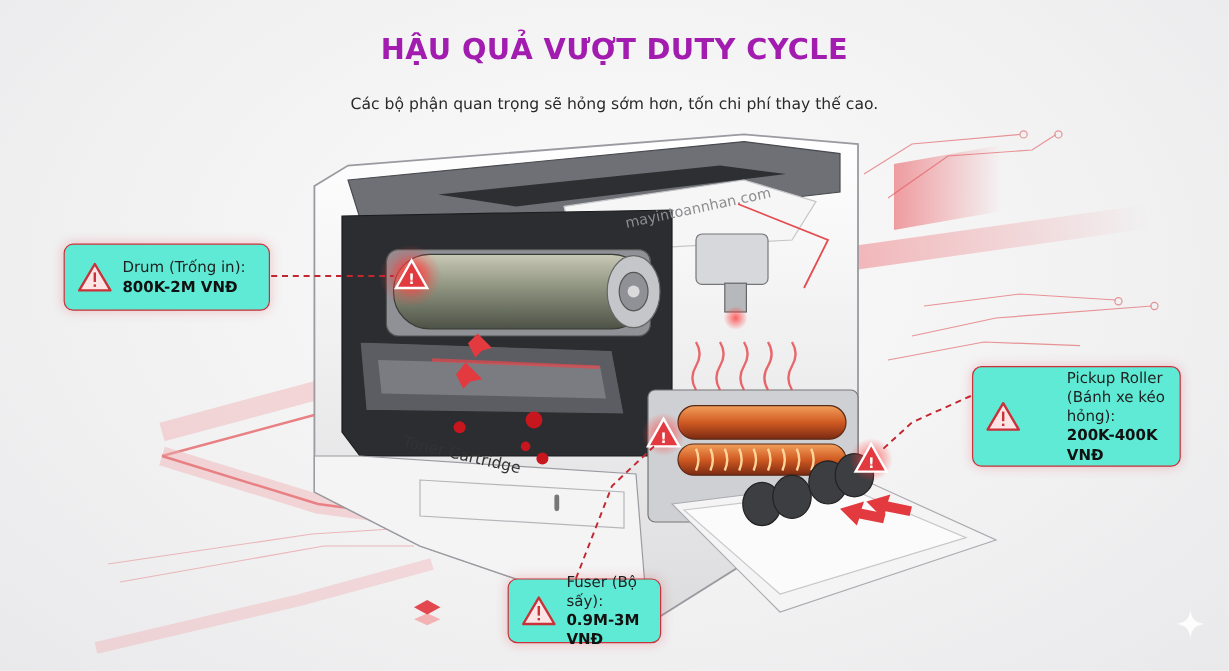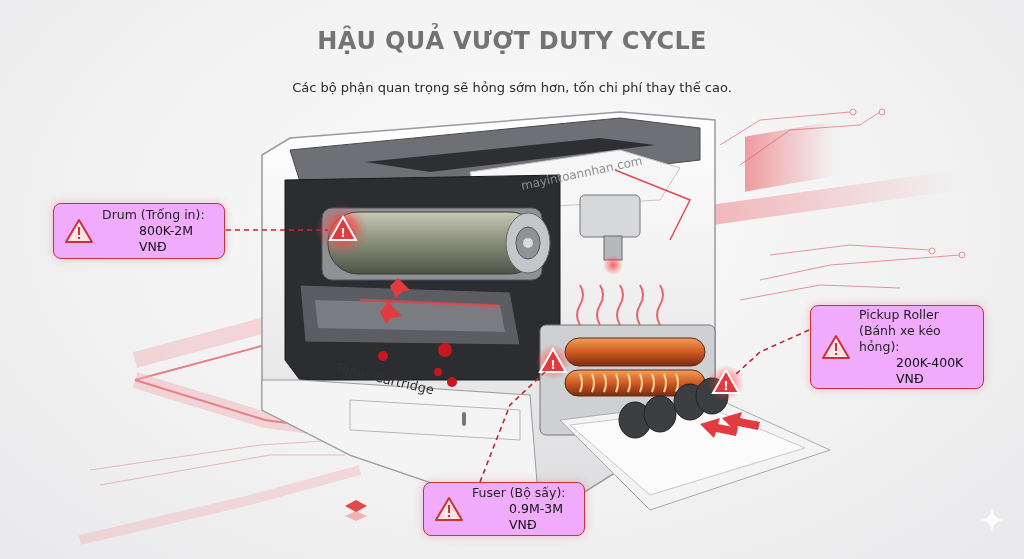--- a/index.html
+++ b/index.html
@@ -6,39 +6,39 @@
     html, body { width: 1024px; height: 559px; overflow: hidden; }
     body {
       position: relative;
       font-family: "DejaVu Sans", sans-serif;
       background: radial-gradient(ellipse at 50% 40%, #fbfbfb 0%, #f1f1f2 60%, #e9e9eb 100%);
       color: #1d1d1d;
     }
     .title {
       position: absolute; left: 0; right: 0; top: 27px;
       text-align: center; font-weight: bold; font-size: 24px;
-      color: #737373; letter-spacing: 0.3px;
+      color: #a21caf; letter-spacing: 0.3px;
     }
     .subtitle {
       position: absolute; left: 0; right: 0; top: 80px;
       text-align: center; font-size: 13px; color: #2a2a2a;
     }
     svg.scene { position: absolute; left: 0; top: 0; }
     .callout {
-      position: absolute; background: #f0abfc;
+      position: absolute; background: #5eead4;
       border: 1.5px solid #c9323a; border-radius: 8px;
       box-shadow: 0 0 10px rgba(220, 40, 50, 0.25);
       display: flex; align-items: center; padding: 6px 10px 6px 10px;
     }
     .callout .icon { flex: 0 0 30px; height: 28px; margin-right: 8px; }
     .callout .text { font-size: 12.5px; line-height: 16px; color: #1f1f1f; }
-    .callout .price { font-weight: normal; font-size: 12.5px; color: #111; margin-left: 37px; }
+    .callout .price { font-weight: bold; font-size: 12.5px; color: #111; }
     #callout-drum { left: 53px; top: 203px; width: 172px; height: 56px; }
-    #callout-pickup { left: 810px; top: 305px; width: 174px; height: 84px; }
-    #callout-fuser { left: 423px; top: 482px; width: 162px; height: 54px; }
+    #callout-pickup { left: 810px; top: 305px; width: 174px; height: 84px; gap: 30px; }
+    #callout-fuser { left: 423px; top: 482px; width: 128px; height: 54px; }
     .layers-icon { position: absolute; left: 343px; top: 497px; width: 26px; height: 26px; }
     .spark-icon { position: absolute; left: 978px; top: 506px; width: 28px; height: 28px; }
   </style>
 </head>
 <body>
 
 <div class="title">HẬU QUẢ VƯỢT DUTY CYCLE</div>
 <div class="subtitle">Các bộ phận quan trọng sẽ hỏng sớm hơn, tốn chi phí thay thế cao.</div>
 
 <svg class="scene" width="1024" height="559" viewBox="0 0 1024 559">

